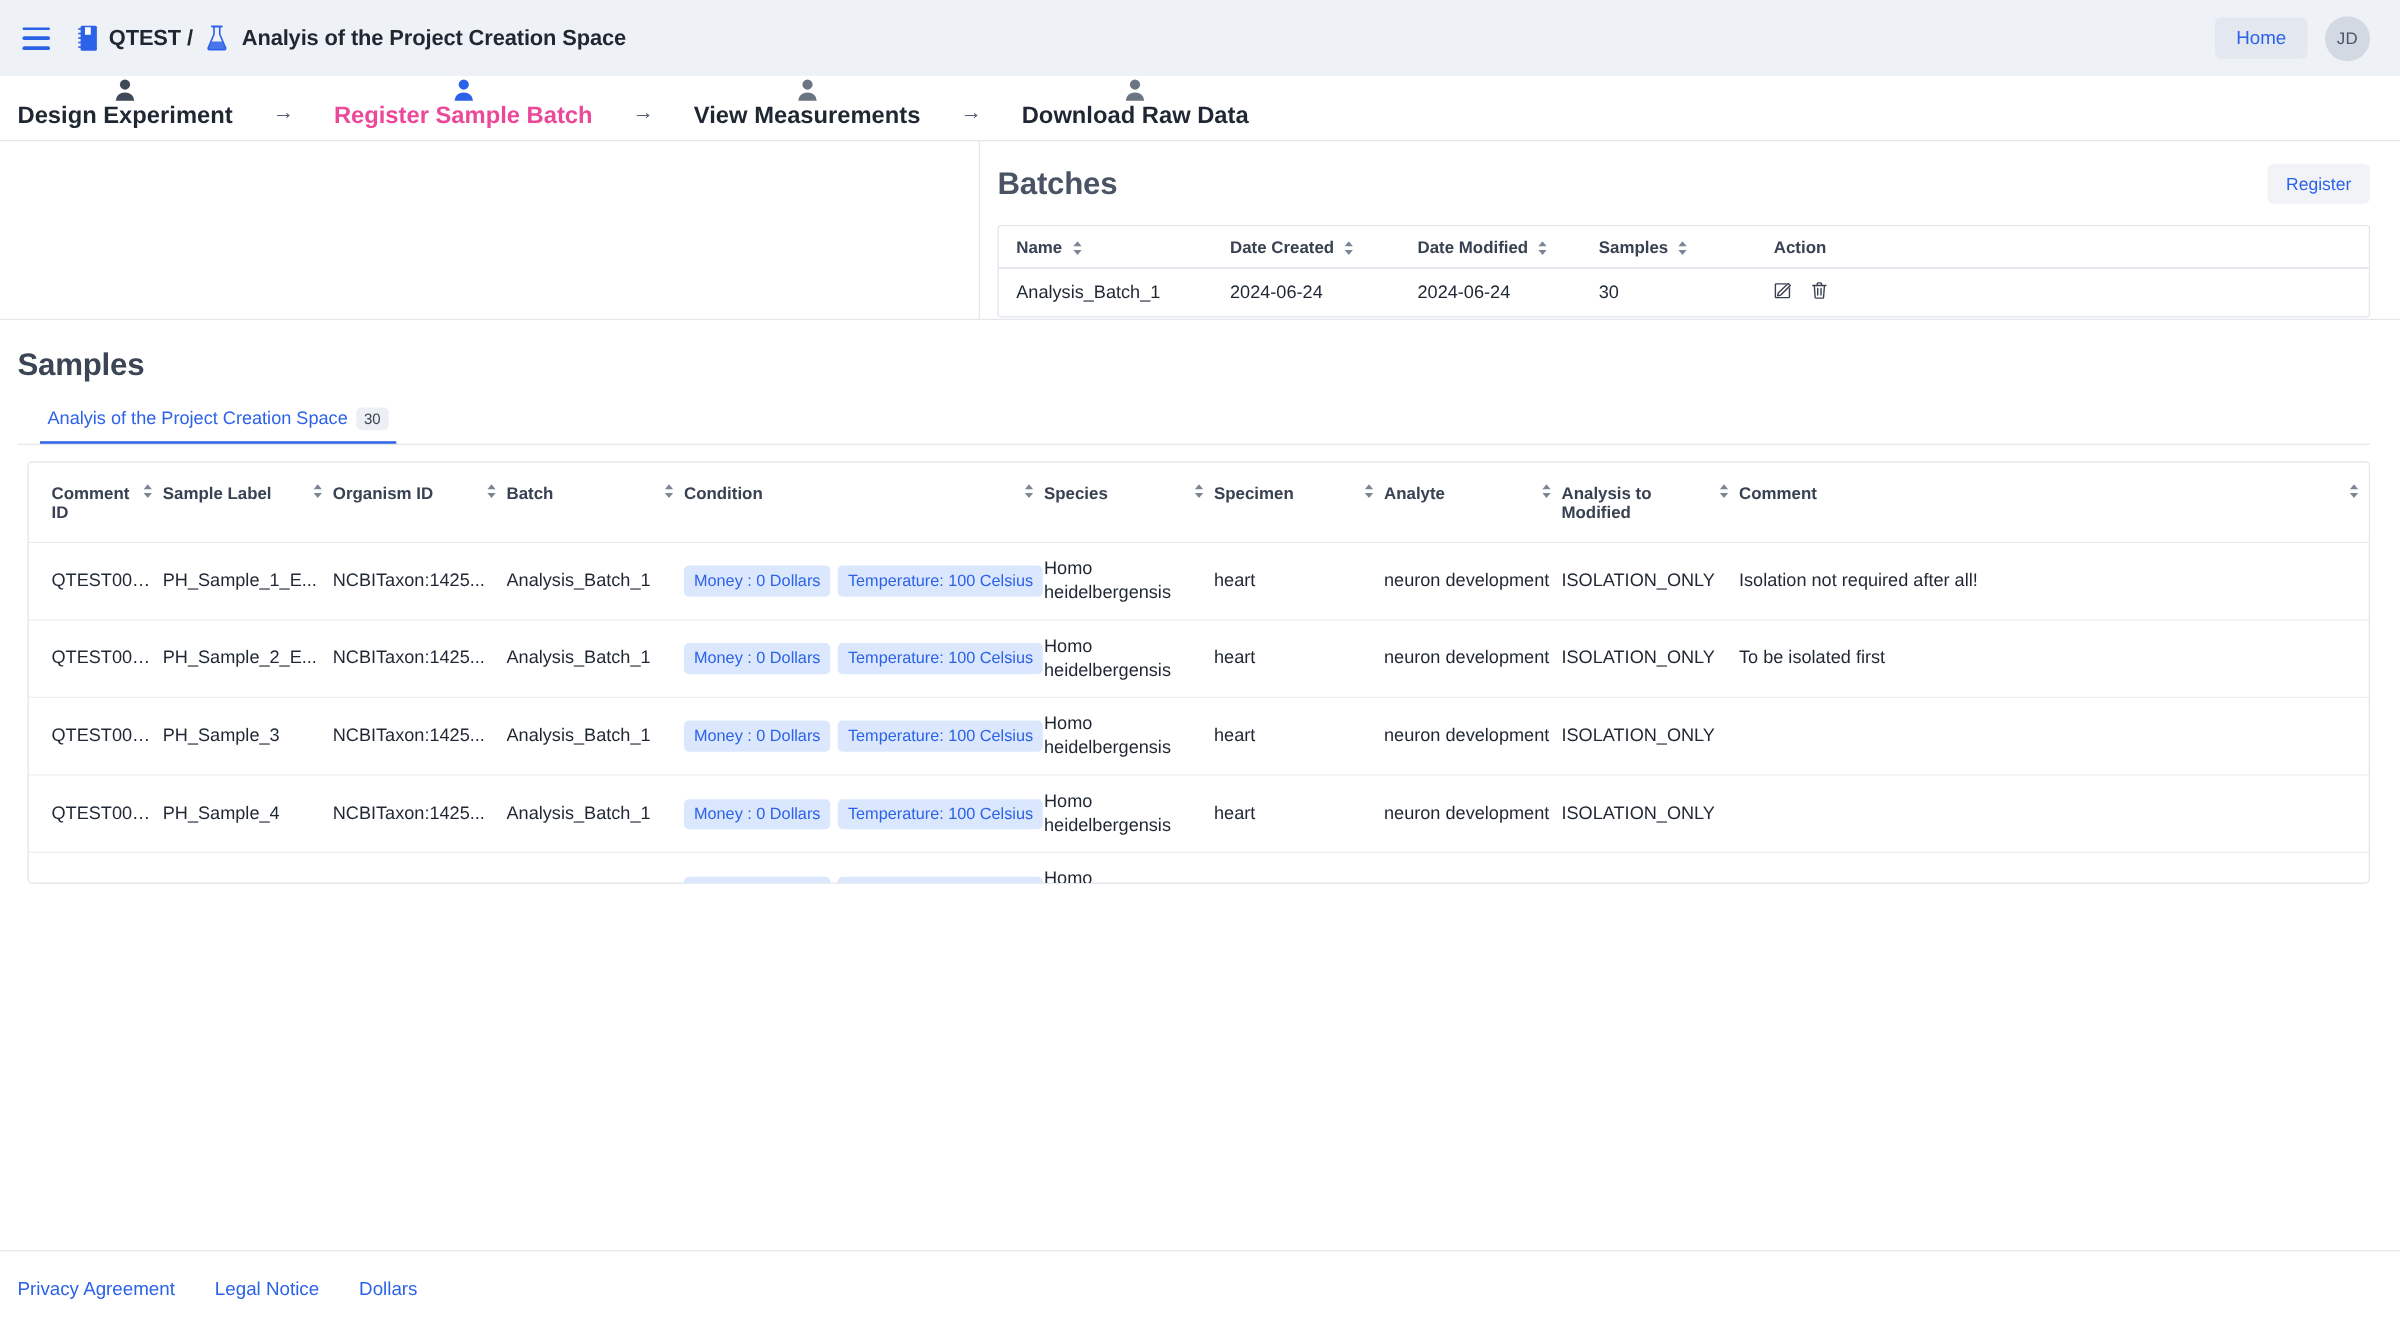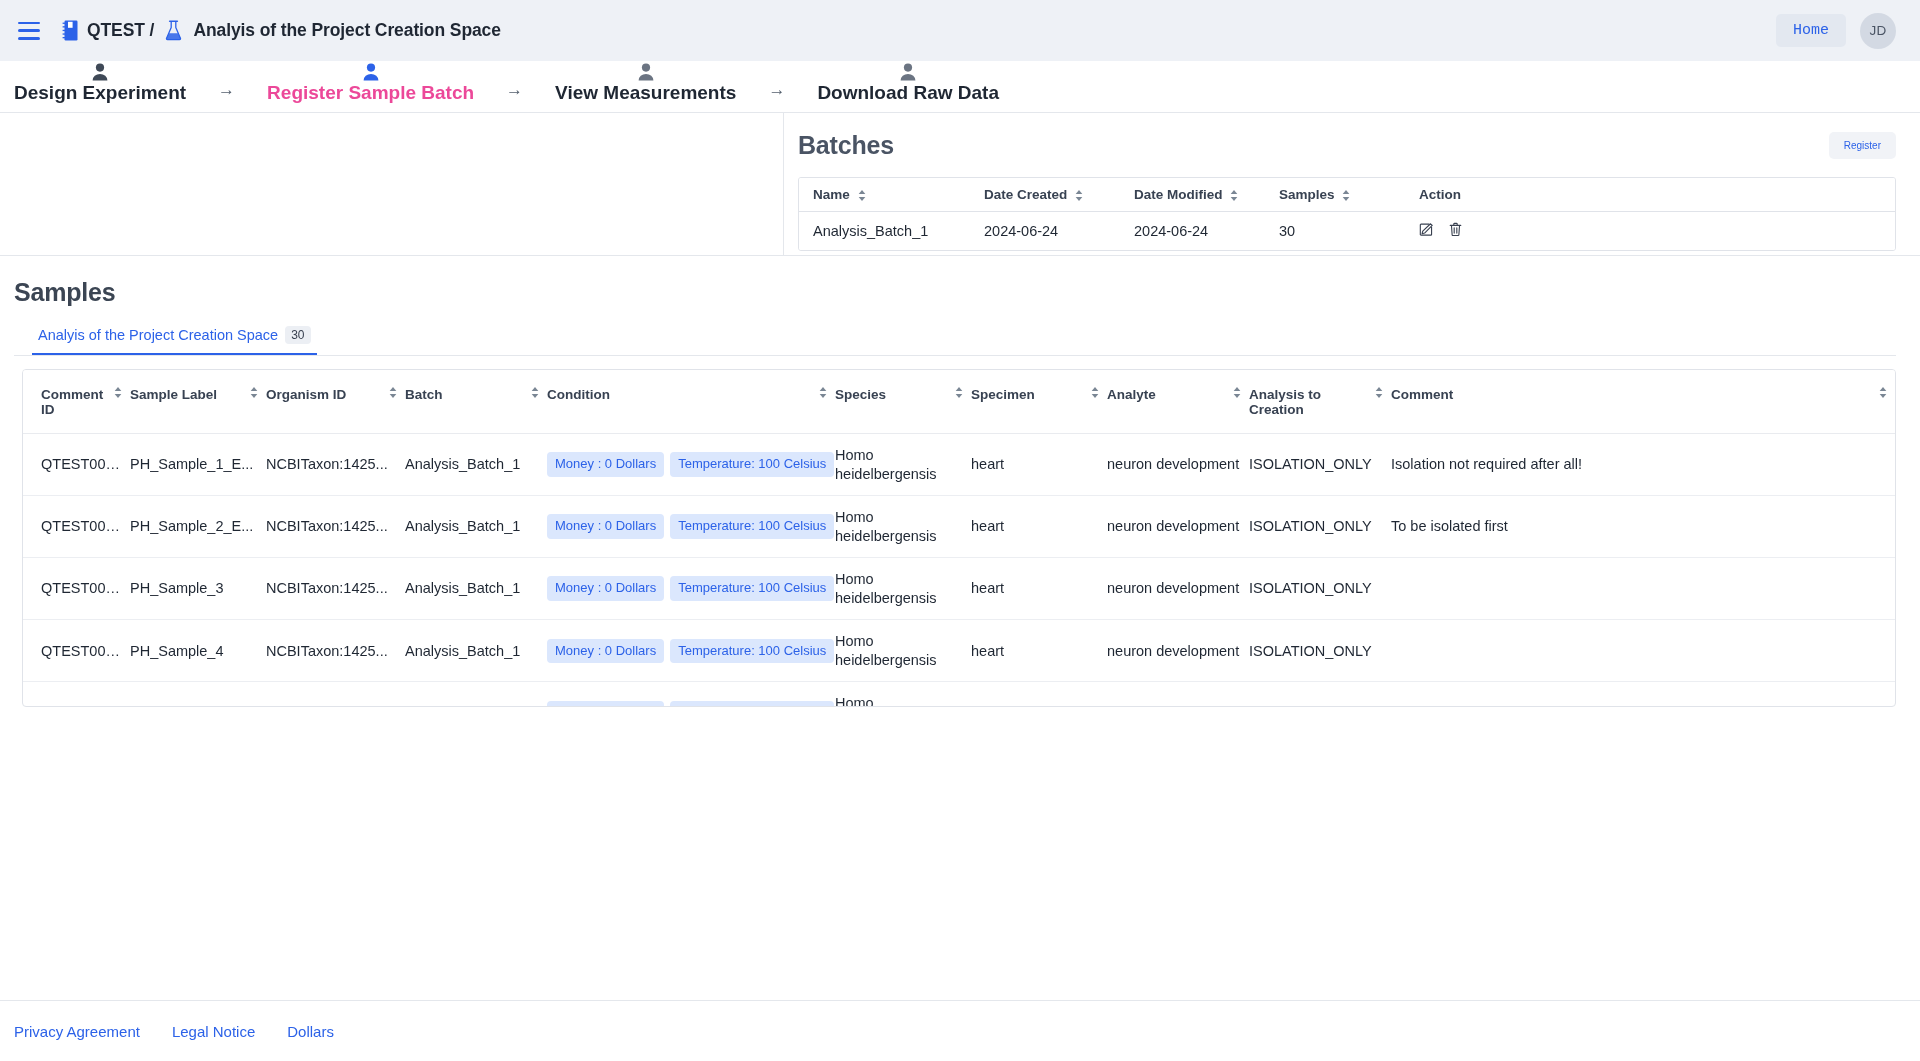--- a/index.html
+++ b/index.html
@@ -43,21 +43,21 @@
   }
   .topbar-right { margin-left: auto; display: flex; align-items: center; gap: 14px; }
   .home-btn {
     background: #e3e8f0;
     color: #2c62e8;
     font-size: 15px;
     border: none;
     border-radius: 5px;
     padding: 8px 17px;
     cursor: pointer;
-    font-family: Liberation Mono, monospace;
+    font-family: Liberation Sans, sans-serif;
   }
   .avatar {
     width: 36px; height: 36px; border-radius: 50%;
     background: #d3d9e3; color: #4a5464;
     display: flex; align-items: center; justify-content: center;
     font-size: 13.5px; letter-spacing: 0.3px;
     cursor: pointer;
   }
 
   
@@ -93,21 +93,21 @@
   .batches-head {
     display: flex; align-items: center; justify-content: space-between;
     padding: 0 0 0 0;
   }
   .batches-title {
     font-size: 25px; font-weight: bold; color: #4a5464; letter-spacing: -0.2px; text-align: right;
   }
   .register-btn {
     background: #f1f3f7; color: #2c62e8;
     border: none; border-radius: 5px;
-    font-size: 10px; padding: 8px 15px; cursor: pointer;
+    font-size: 14px; padding: 8px 15px; cursor: pointer;
     font-family: inherit;
   }
 
   table { border-collapse: collapse; width: 100%; }
 
   .batches-table {
     margin-top: 17px;
     border: 1px solid #e0e3e9;
     border-radius: 3px;
     overflow: hidden;
@@ -513,21 +513,21 @@
                   <span class="sort-ic">
                     <svg width="8" height="11" viewBox="0 0 8 11">
                       <path d="M4 0 L7.3 4 H0.7 Z" fill="#7a8694"></path>
                       <path d="M4 11 L0.7 7 H7.3 Z" fill="#7a8694"></path>
                     </svg>
                   </span>
                 </div>
               </th>
             <th style="width:142px;">
                 <div class="th-in">
-                  <span class="th-txt">Analysis to Creation</span>
+                  <span class="th-txt">Analysis to Modified</span>
                   <span class="sort-ic">
                     <svg width="8" height="11" viewBox="0 0 8 11">
                       <path d="M4 0 L7.3 4 H0.7 Z" fill="#7a8694"></path>
                       <path d="M4 11 L0.7 7 H7.3 Z" fill="#7a8694"></path>
                     </svg>
                   </span>
                 </div>
               </th>
             <th>
                 <div class="th-in">

